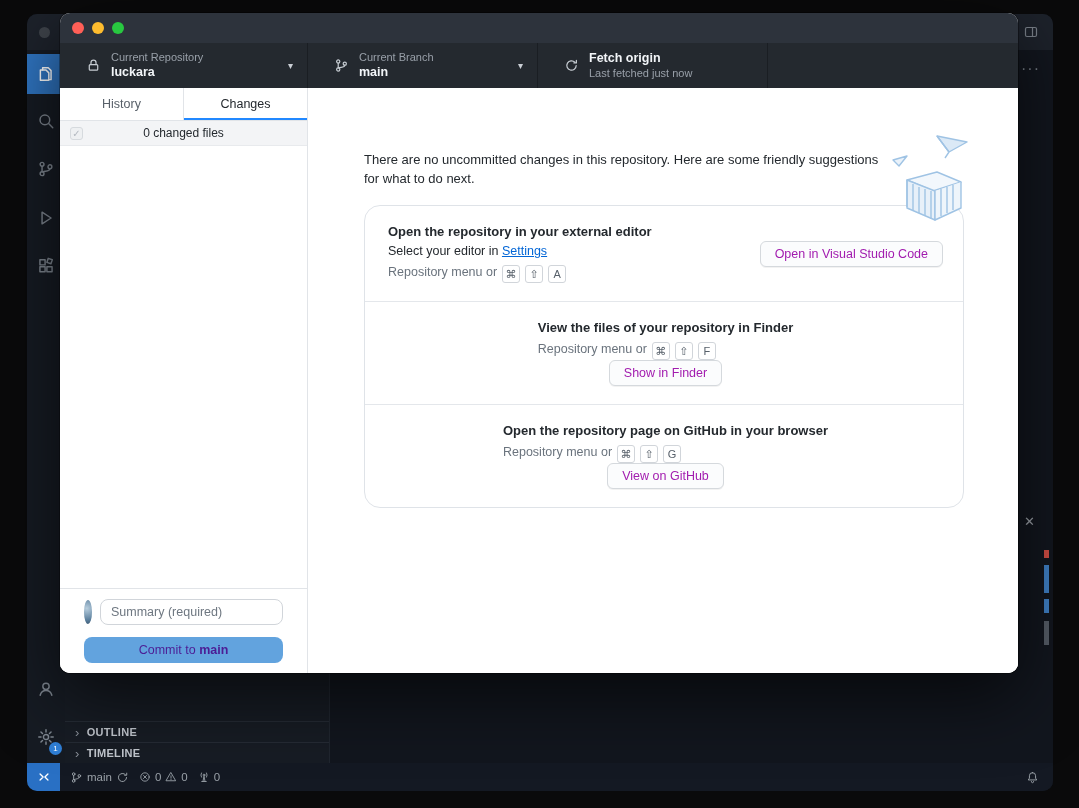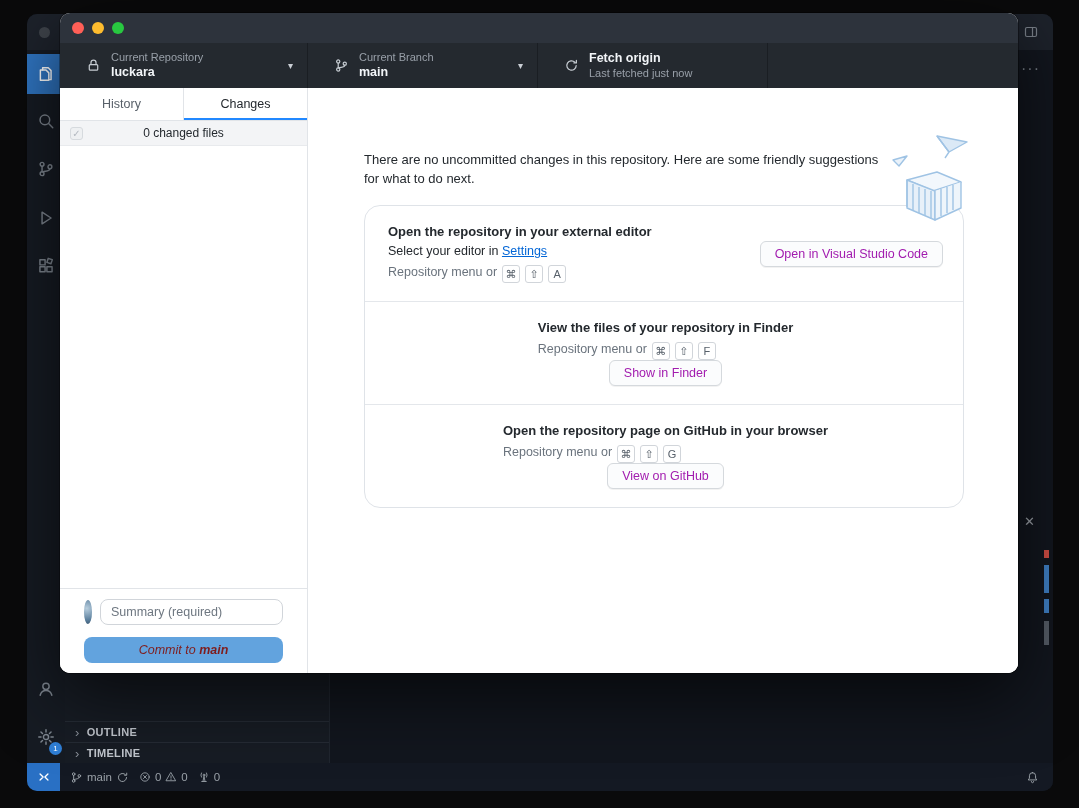--- a/index.html
+++ b/index.html
@@ -54,21 +54,21 @@
   .commit-box { border-top:1px solid #e1e4e8; padding:10px 24px; }
   .commit-row1 { display:flex; align-items:center; gap:8px; }
   .avatar { width:24px; height:24px; border-radius:50%; background:radial-gradient(circle at 35% 35%, #b8cede, #5b7f9d 70%, #3c5a74); }
   .summary-input { flex:1; height:26px; border:1px solid #d1d5da; border-radius:8px; padding:0 10px; font-size:12.5px; font-family:inherit; color:#24292e; outline:none; }
   .summary-input::placeholder { color:#6e7781; }
   .desc-field { position:relative; margin-top:9px; height:106px; border:1px solid #d1d5da; border-radius:8px; }
   .desc-field textarea { width:100%; height:78px; border:none; outline:none; resize:none; padding:7px 10px; font-size:12.5px; font-family:inherit; color:#24292e; background:transparent; }
   .desc-field textarea::placeholder { color:#6e7781; }
   .coauthor { position:absolute; left:9px; bottom:7px; }
   .co-stroke { stroke:#586069; fill:none; stroke-width:1.2; stroke-linecap:round; stroke-linejoin:round; }
-  .commit-btn { margin-top:12px; width:100%; height:26px; border:none; border-radius:8px; background:#62a3de; color:#7f1d1d; font-size:12.5px; font-family:inherit;font-style:italic; }
+  .commit-btn { margin-top:12px; width:100%; height:26px; border:none; border-radius:8px; background:#62a3de; color:#4c1d95; font-size:12.5px; font-family:inherit; }
   .commit-btn b { font-weight:700; }
 
   .main { flex:1; position:relative; background:#fff; padding:52px 0 0 56px; }
   .main h1 { font-size:32px; font-weight:400; color:#24292e; letter-spacing:-.3px; line-height:38px; }
   .main .sub { margin-top:10px; max-width:520px; font-size:13px; line-height:19px; color:#24292e; }
   .illustration { position:absolute; left:581px; top:44px; }
   .card { margin-top:17px; width:600px; border:1px solid #dfe3e8; border-radius:16px; }
   .sug-row { display:flex; align-items:center; justify-content:space-between; padding:18px 20px 18px 23px; }
   .sug-row + .sug-row { border-top:1px solid #e4e7eb;flex-direction:column; }
   .sug-title { font-size:13px; font-weight:700; color:#24292e; }

